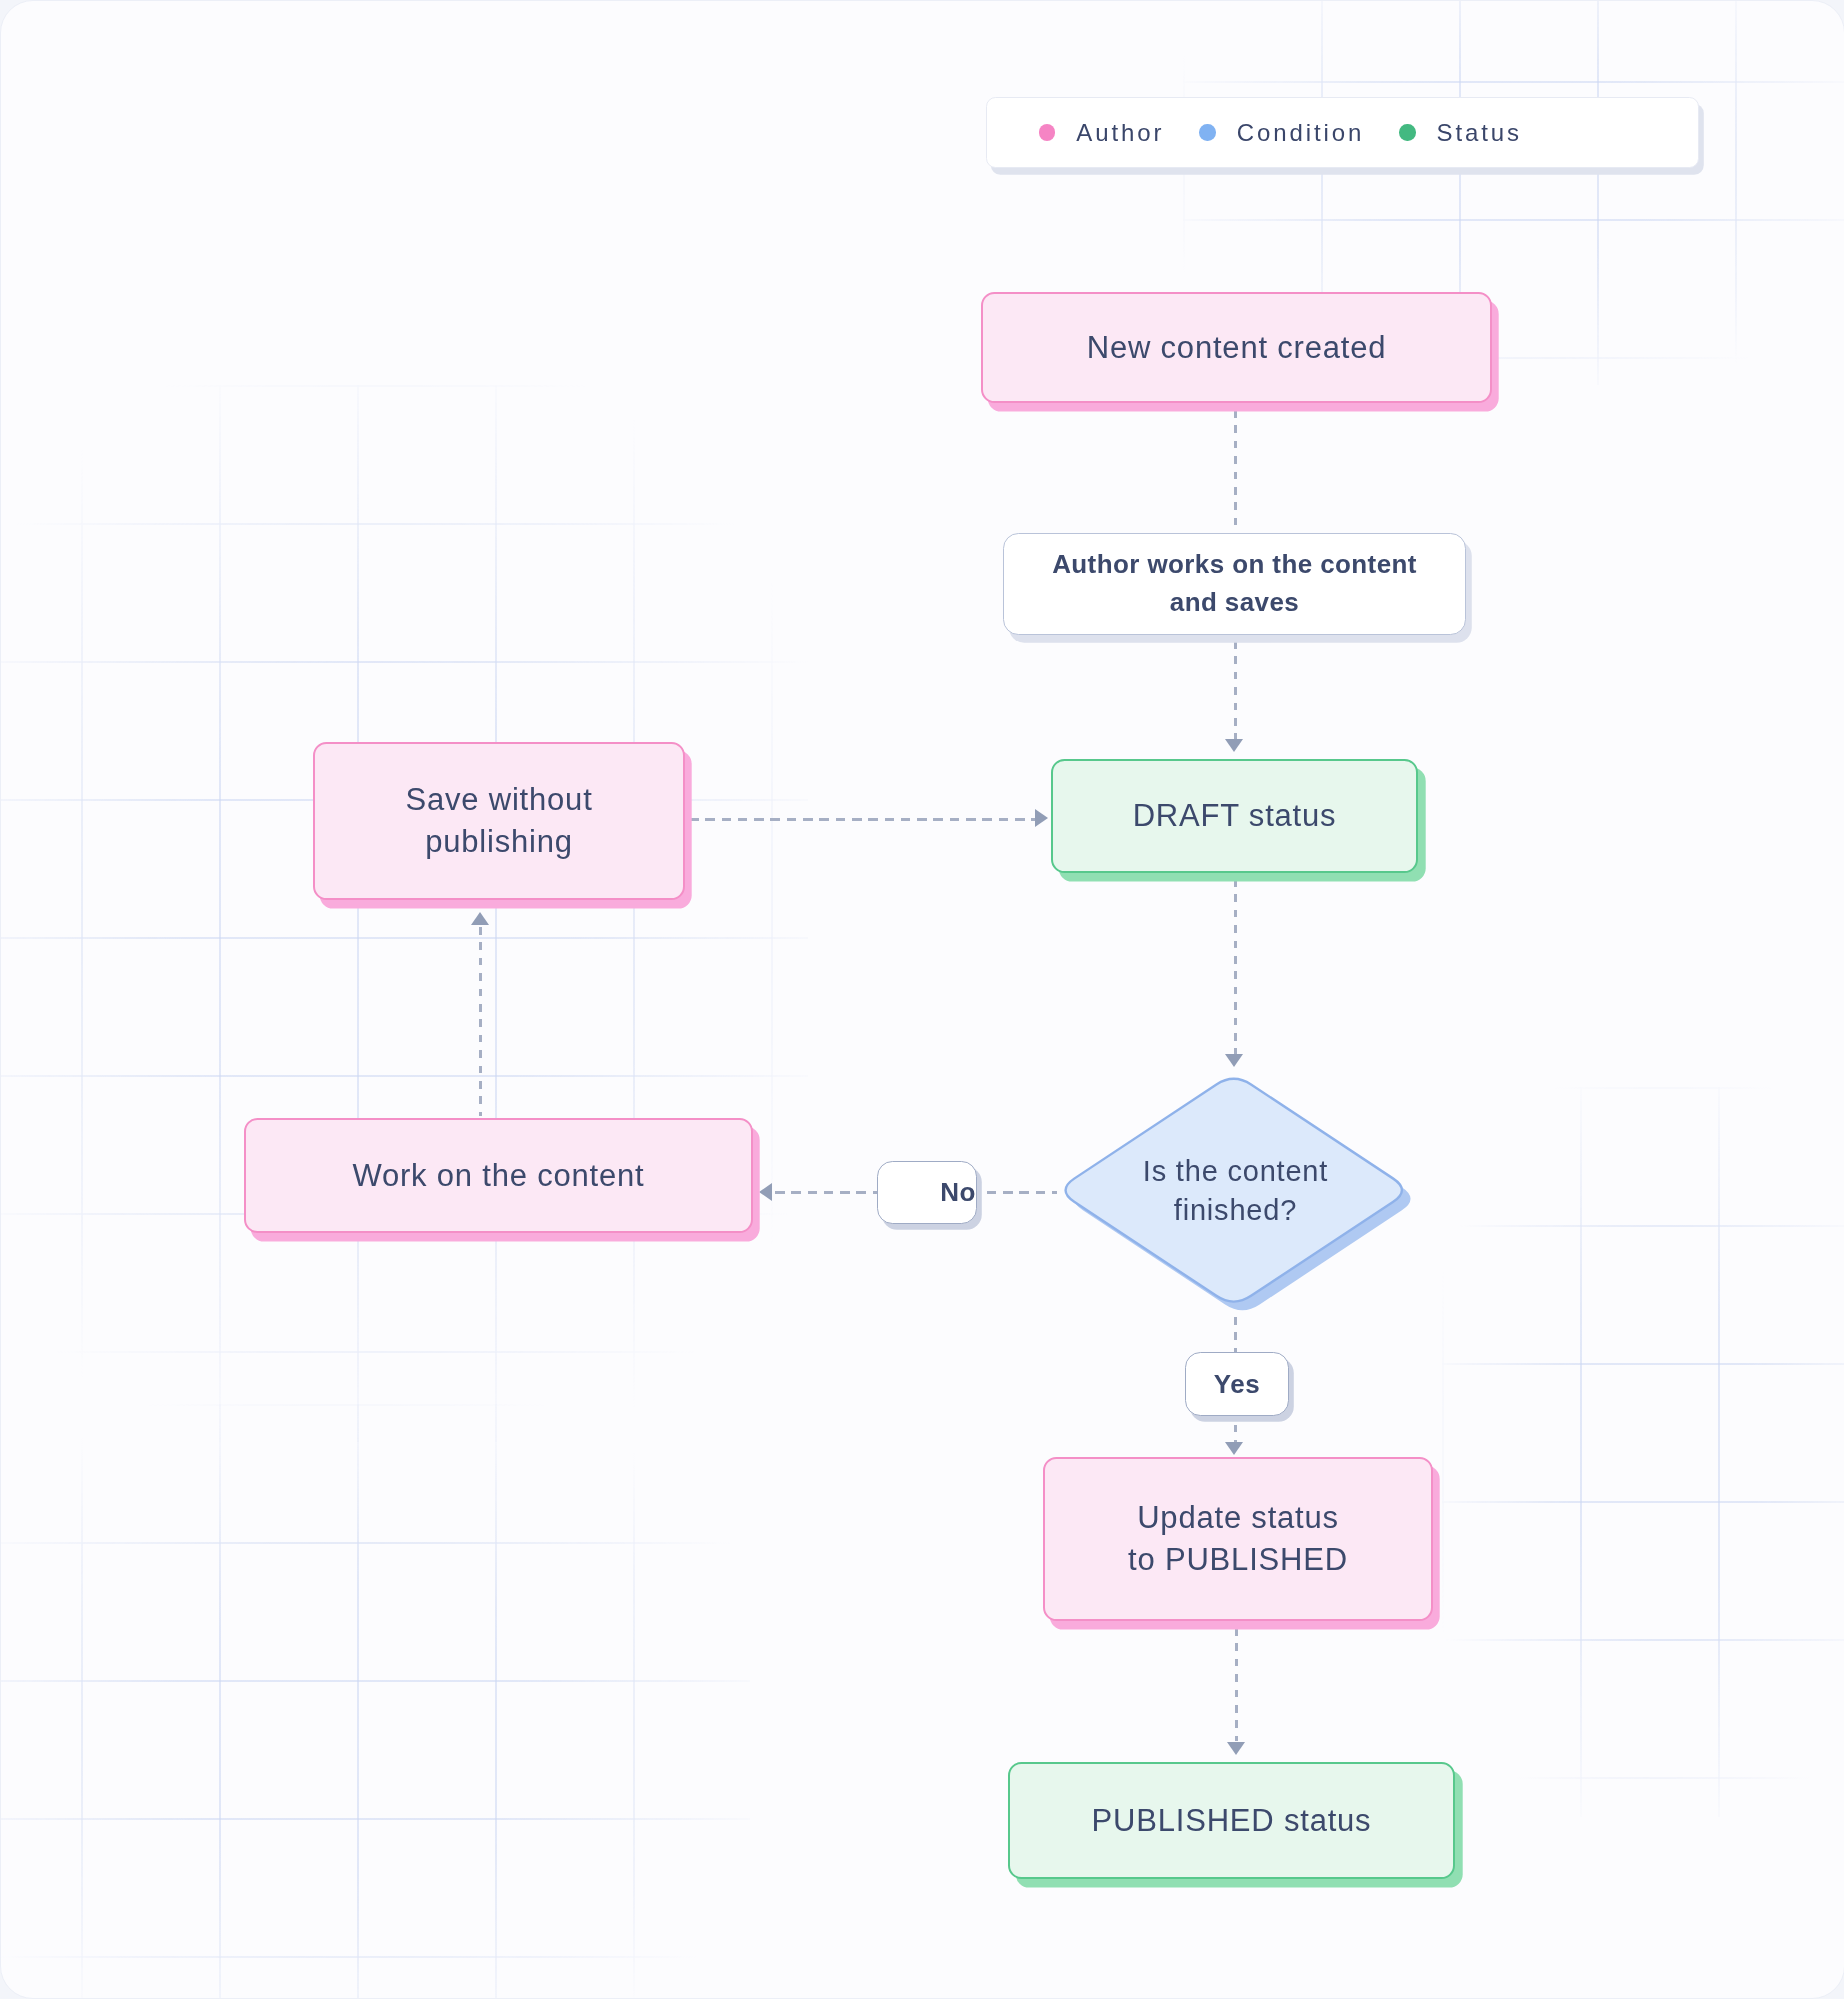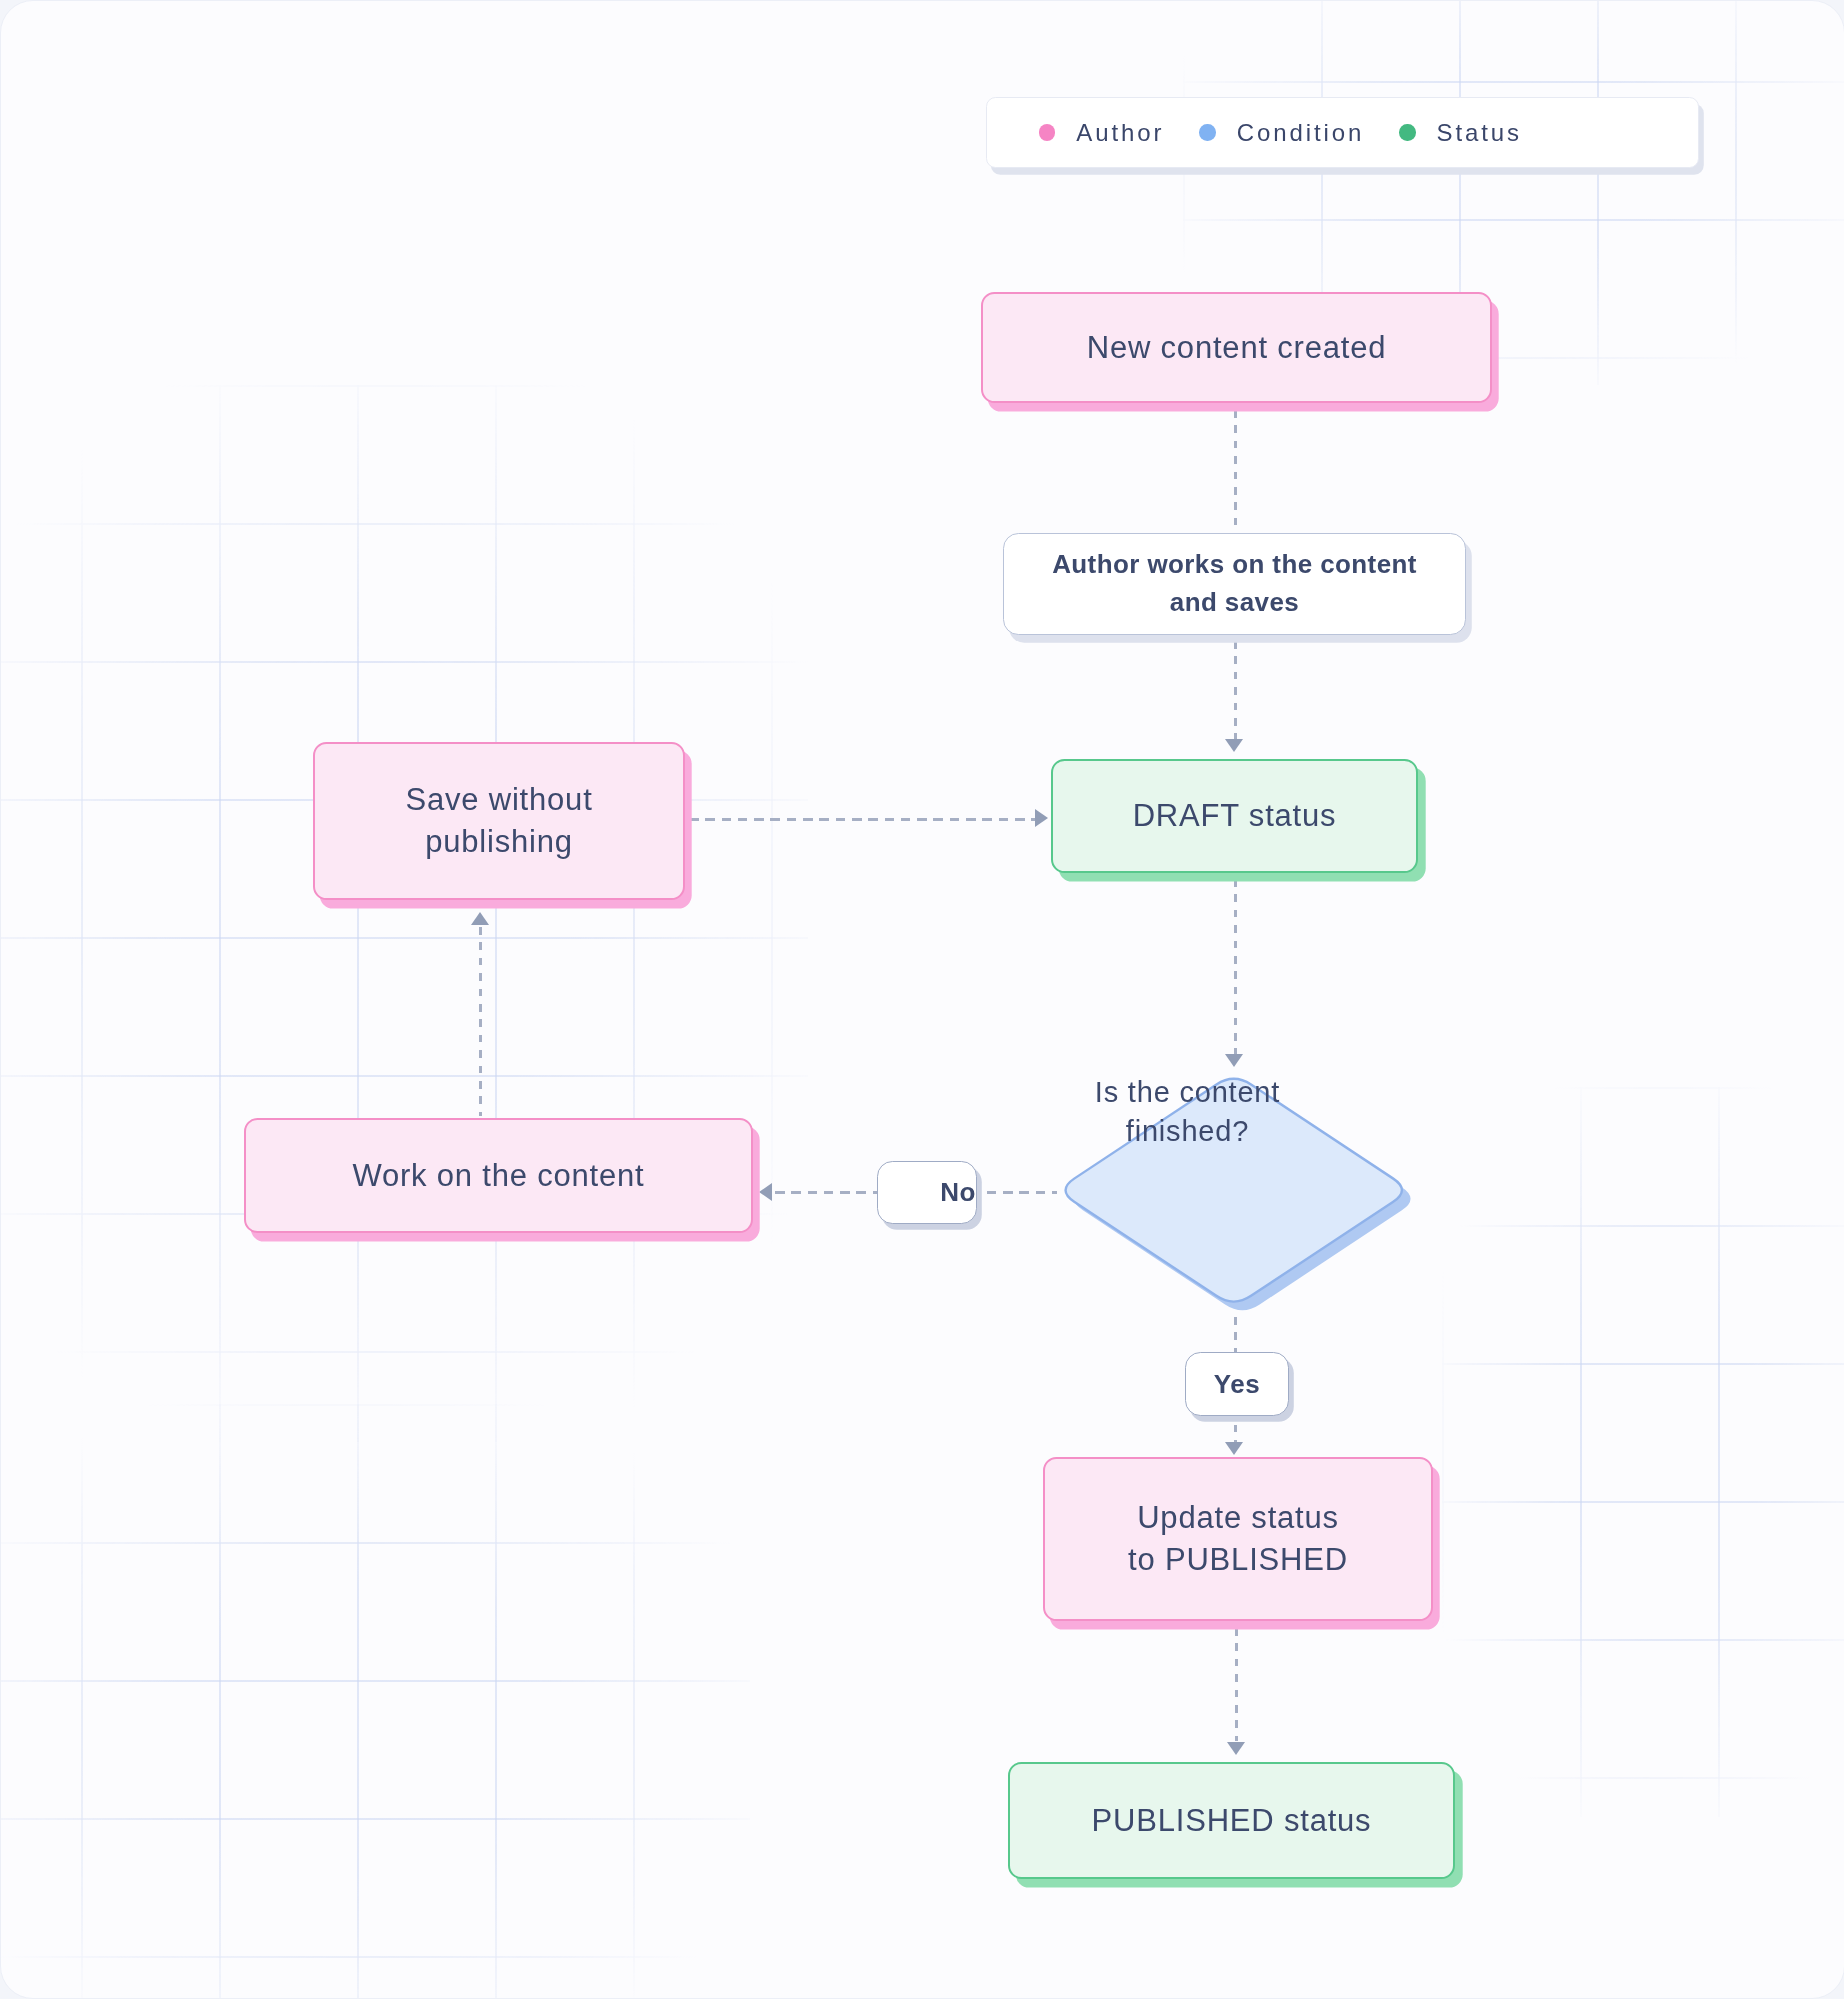--- a/index.html
+++ b/index.html
@@ -77,25 +77,26 @@
   .n-draft     { left: 1050px; top: 758px;  width: 367px; height: 114px; }
   .n-save      { left: 312px;  top: 741px;  width: 372px; height: 158px; }
   .n-work      { left: 243px;  top: 1117px; width: 509px; height: 115px; }
   .n-update    { left: 1042px; top: 1456px; width: 390px; height: 164px; }
   .n-published { left: 1007px; top: 1761px; width: 447px; height: 117px; }
 
   
   .diamond-svg { position: absolute; left: 1054px; top: 1068px; z-index: 2; }
   .diamond-text {
     position: absolute;
-    left: 1008px; top: 1072px;
+    left: 1056px; top: 1072px;
     width: 357px; height: 236px;
     display: flex;
     flex-direction: column;
     align-items: center;
+    justify-content: center;
     text-align: center;
     color: #3c496c;
     font-size: 29px;
     font-weight: 500;
     letter-spacing: 0.8px;
     line-height: 1.35;
     z-index: 3;
   }
 
   

